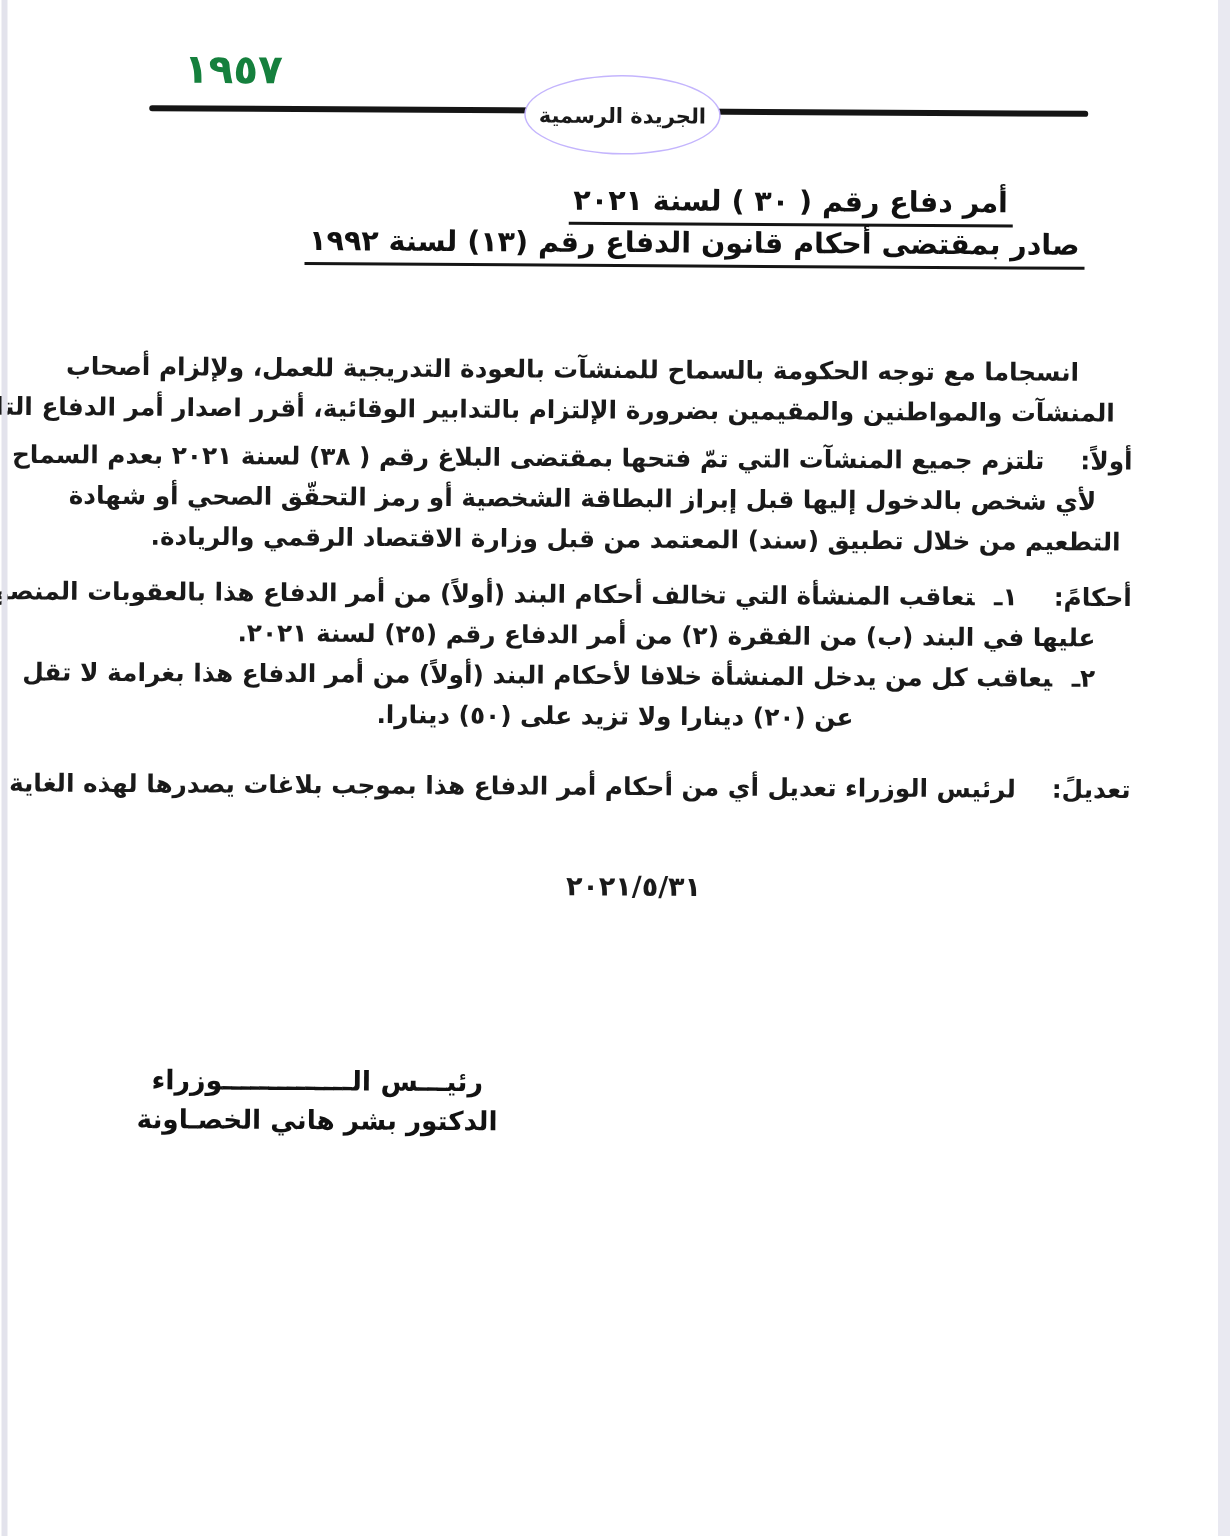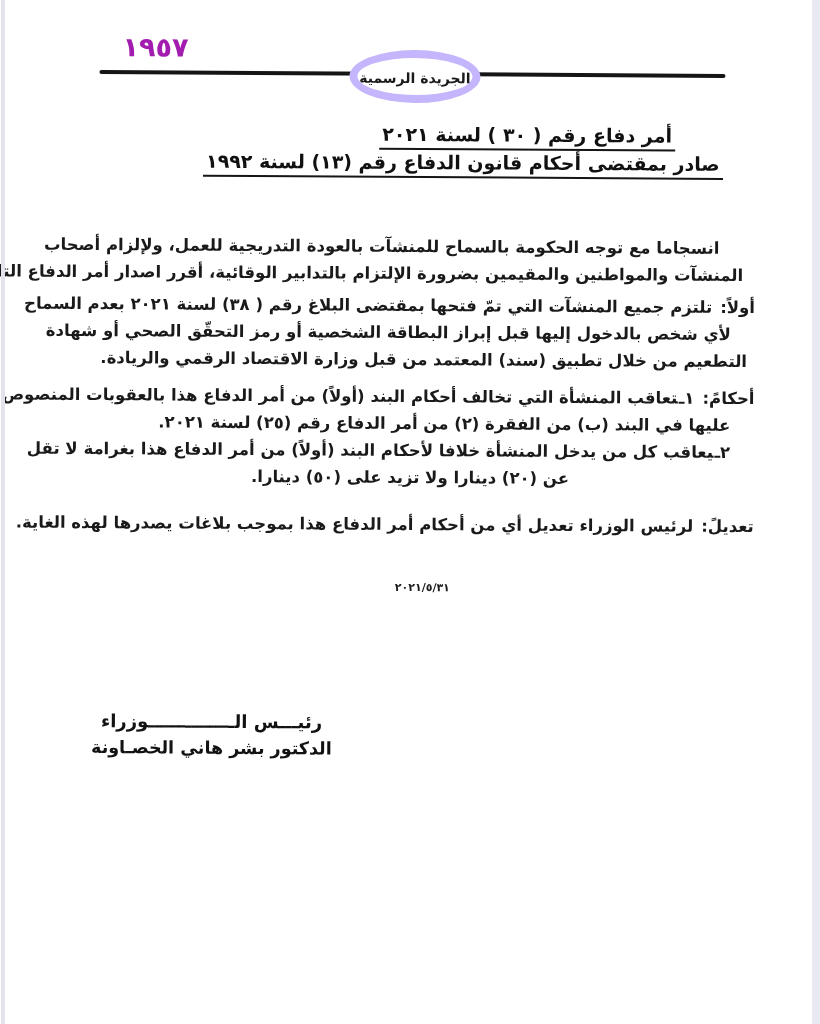--- a/index.html
+++ b/index.html
@@ -34,41 +34,41 @@
   }
 
   .page-number {
     position: absolute;
     top: 33px;
     left: 120px;
     direction: ltr;
     font-size: 27px;
     font-weight: bold;
     letter-spacing: 7px;
-    color: #a21caf;
+    color: #15803d;
   }
 
   .header-rule {
     position: absolute;
     top: 72px;
     left: 97px;
     width: 626px;
     height: 4px;
     background: #151515;
     border-radius: 2px;
   }
 
   .gazette-seal {
     position: absolute;
     top: 50px;
     left: 347px;
     width: 131px;
     height: 53px;
     box-sizing: border-box;
-    border: 8px solid #c4b5fd;
+    border: 1px solid #c4b5fd;
     border-radius: 50%;
     background: #ffffff;
     display: flex;
     align-items: center;
     justify-content: center;
     z-index: 2;
   }
   .gazette-seal .seal-text {
     font-size: 14px;
     font-weight: bold;
@@ -112,34 +112,34 @@
   .sec {
     position: absolute;
     right: 66px;
     width: 688px;
     text-align: right;
   }
   .sec-first  { top: 292px; }
   .sec-second { top: 383px; }
   .sec-third  { top: 511px; }
 
-  .sec-label { margin-left: 8px; }
-  .item-num  { margin-left: 1px; }
+  .sec-label { margin-left: 24px; }
+  .item-num  { margin-left: 13px; }
   .line-inset  { padding-right: 24px; }
   .line-center { text-align: center; }
   .shift-right-lg { padding-left: 68px; }
   .shift-right-sm { padding-left: 26px; }
 
   .issue-date {
     position: absolute;
     top: 581px;
     left: 423px;
     transform: translateX(-50%);
     direction: ltr;
-    font-size: 11px;
+    font-size: 18px;
     font-weight: bold;
     letter-spacing: 4px;
     white-space: nowrap;
   }
 
   .signature {
     position: absolute;
     top: 709px;
     left: 213px;
     transform: translateX(-50%);

